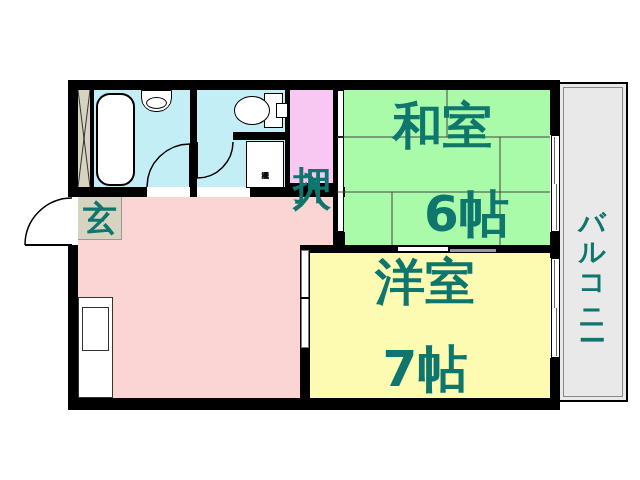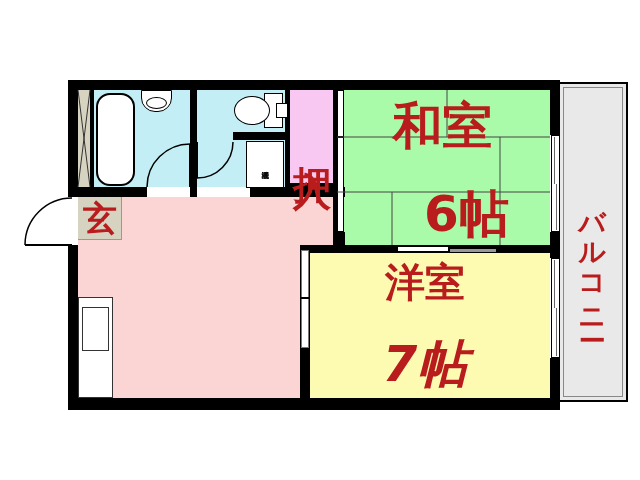--- a/index.html
+++ b/index.html
@@ -3,21 +3,21 @@
 <meta charset="utf-8">
 <style>
   html,body{margin:0;padding:0;background:#fff;}
   #canvas{position:relative;width:640px;height:480px;background:#fff;overflow:hidden;
           font-family:"DejaVu Sans","Liberation Sans",sans-serif;}
   .abs{position:absolute;box-sizing:border-box;}
   .wall{position:absolute;background:var(--c-wall,#000);}
   .gap{position:absolute;background:#fff;}
   .room{position:absolute;box-sizing:border-box;}
   .fixture{position:absolute;box-sizing:border-box;background:#fff;border:1.5px solid #000;}
-  .label{position:absolute;color:#b91c1c;font-weight:700;display:flex;align-items:center;
+  .label{position:absolute;color:#0f766e;font-weight:700;display:flex;align-items:center;
          justify-content:center;text-align:center;line-height:1.05;pointer-events:none;gap:35px;}
   .vtext{writing-mode:vertical-rl;text-orientation:upright;letter-spacing:2px;}
   svg.overlay{position:absolute;left:0;top:0;pointer-events:none;}
 </style>
 </head>
 <body>
 
 <div id="canvas">
 
   <div class="room" style="left:558px;top:82px;width:70px;height:320px;background:var(--c-balcony,#e9e9e9);border:2px solid #000;"></div>
@@ -90,20 +90,20 @@
     <path stroke="#666" stroke-width="1" fill="none" d="M554.5,137 V184 M556.5,184 V230 M554.5,260 V308 M556.5,308 V356"></path>
   </svg>
 
   <div class="label" style="left:95px;top:232px;width:215px;height:125px;flex-direction:column;">
   </div>
   <div class="label" style="left:345px;top:100px;width:195px;height:140px;flex-direction:column;">
     <span style="font-size:50px;">和室</span>
     <span style="font-size:50px;margin-left:48px;">6帖</span>
   </div>
   <div class="label" style="left:325px;top:258px;width:200px;height:135px;flex-direction:column;">
-    <span style="font-size:40px;">洋室</span>
-    <span style="font-size:50px;font-style:italic;">7帖</span>
+    <span style="font-size:50px;">洋室</span>
+    <span style="font-size:50px;">7帖</span>
   </div>
   <div class="label vtext" style="left:288px;top:92px;width:46px;height:96px;font-size:38px;letter-spacing:4px;">押入</div>
   <div class="label" style="left:78px;top:198px;width:44px;height:42px;font-size:34px;">玄</div>
   <div class="label vtext" style="left:565px;top:115px;width:54px;height:290px;font-size:27px;letter-spacing:3px;">バルコニー</div>
 
 </div>
 
 </body></html>

